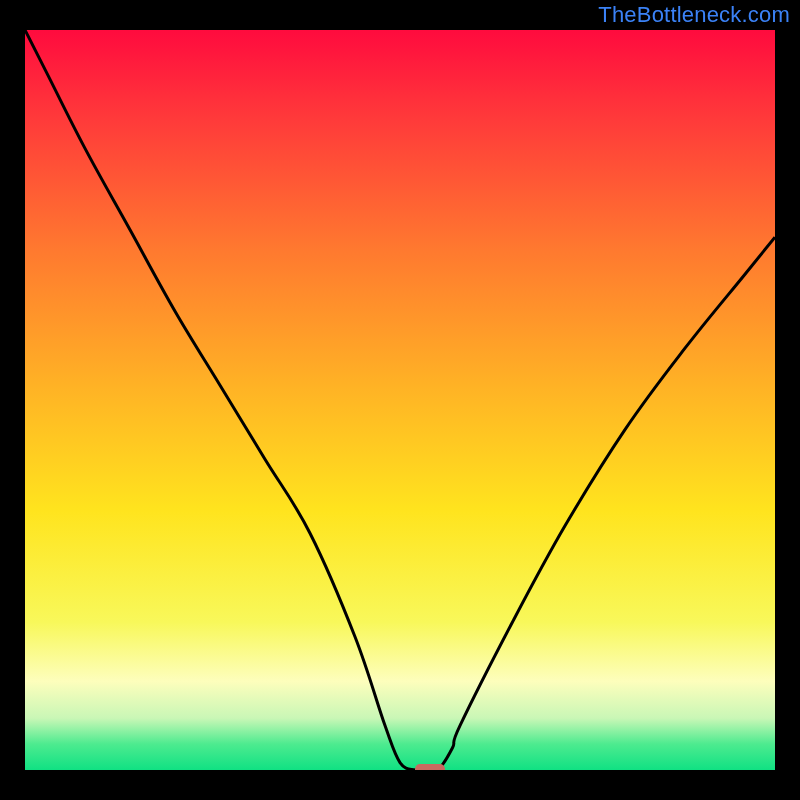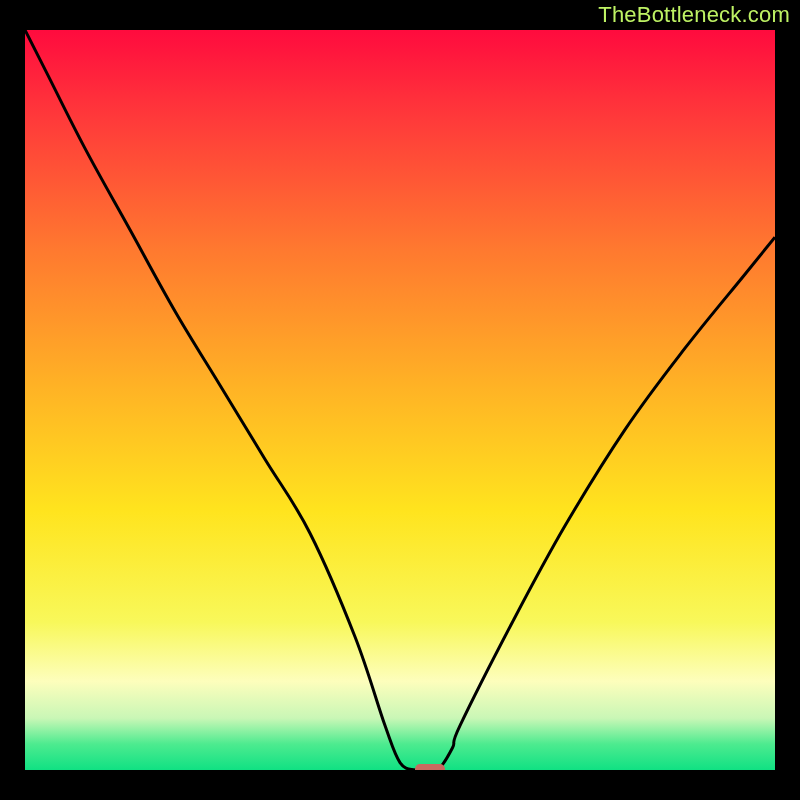--- a/index.html
+++ b/index.html
@@ -16,21 +16,21 @@
     width: 800px;
     height: 800px;
     background: #000;
   }
   .watermark {
     position: absolute;
     top: 2px;
     right: 10px;
     font-size: 22px;
     font-weight: 500;
-    color: #bef264;
+    color: #3b82f6;
     letter-spacing: 0.2px;
   }
   .plot-wrap {
     position: absolute;
     left: 25px;
     top: 30px;
     width: 750px;
     height: 740px;
   }
   svg {

